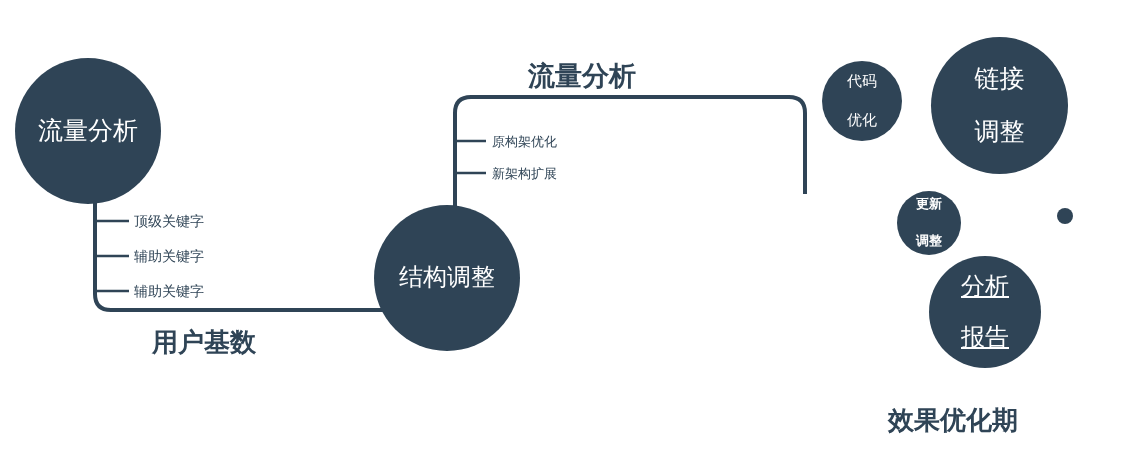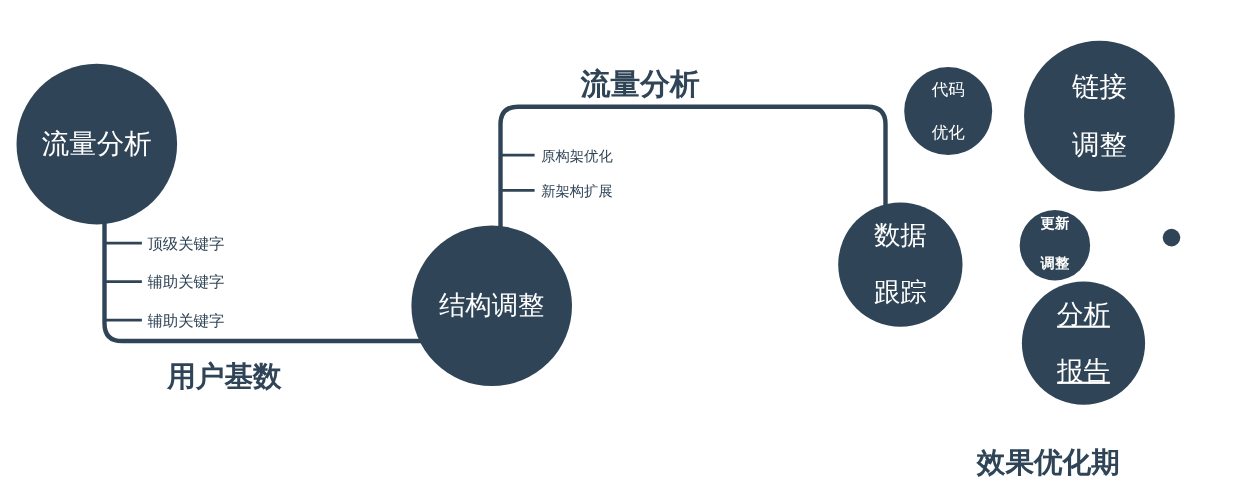--- a/index.html
+++ b/index.html
@@ -41,21 +41,21 @@
     justify-content: center;
     text-align: center;
     line-height: 1.3;
     gap: 20px;
   }
   .node-traffic   { left: 15px;  top: 58px;  width: 146px; height: 146px; font-size: 25px; }
   .node-structure { left: 374px; top: 205px; width: 146px; height: 146px; font-size: 24px; }
   .node-tracking  { left: 762px; top: 184px; width: 113px; height: 113px; font-size: 24px; }
   .node-code      { left: 822px; top: 61px;  width: 80px;  height: 80px;  font-size: 15px; }
   .node-link      { left: 931px; top: 37px;  width: 137px; height: 137px; font-size: 25px; }
-  .node-update    { left: 927px; top: 191px; width: 64px;  height: 64px;  font-size: 13px; font-weight: 600; }
+  .node-update    { left: 897px; top: 191px; width: 64px;  height: 64px;  font-size: 13px; font-weight: 600; }
   .node-report    { left: 929px; top: 256px; width: 112px; height: 112px; font-size: 24px; text-decoration: underline; }
   .node-dot       { left: 1057px; top: 208px; width: 16px; height: 16px; }
 
   .branch-label {
     position: absolute;
     font-size: 14px;
     white-space: nowrap;
     color: var(--primary, #2f4456);
   }
   .branch-left-1 { left: 134px; top: 213px; }
@@ -103,24 +103,20 @@
 
   <div class="circle node-structure">
     <span>结构调整</span>
   </div>
 
   <span class="branch-label branch-right branch-right-1">原构架优化</span>
   <span class="branch-label branch-right branch-right-2">新架构扩展</span>
 
   <span class="edge-label label-keyword">流量分析</span>
 
-  <div class="circle node-tracking">
-    <span>数据</span>
-    <span>跟踪</span>
-  </div>
 
   <div class="circle node-code">
     <span>代码</span>
     <span>优化</span>
   </div>
 
   <div class="circle node-link">
     <span>链接</span>
     <span>调整</span>
   </div>

